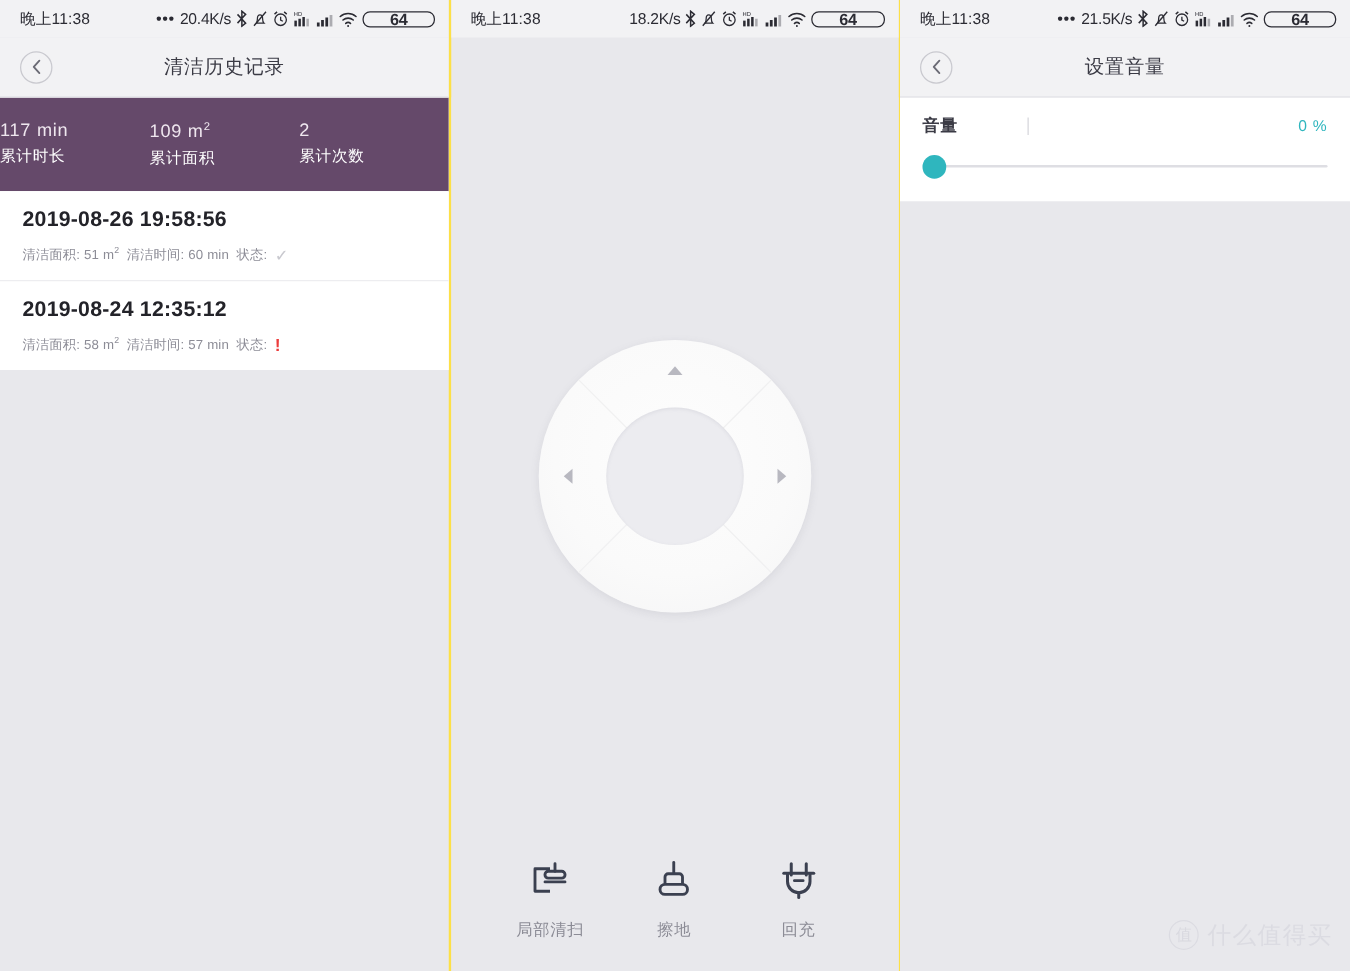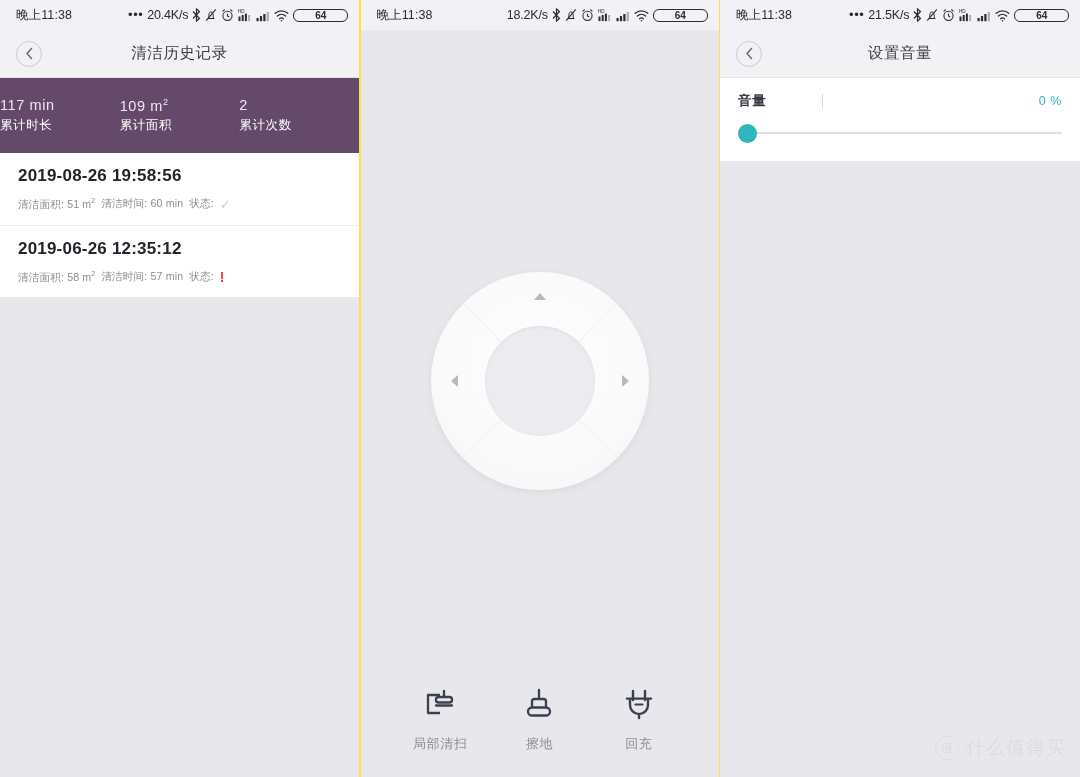--- a/index.html
+++ b/index.html
@@ -46,21 +46,21 @@
   .sb-dots { letter-spacing: .5px; font-size: 13px; line-height: 8px; color:#2b2b33; }
   .sb-speed { font-size: 12.5px; letter-spacing: -.2px; }
   .ic { display: inline-block; color: #2b2b33; }
   .ic svg { display: block; }
   .battery {
     border: 1.3px solid #2b2b33;
     border-radius: 6px;
     height: 13px;
     min-width: 25px;
     display: flex; align-items: center; justify-content: center;
-    font-size: 10px; font-weight: 600; letter-spacing: -.2px;
+    font-size: 13px; font-weight: 600; letter-spacing: -.2px;
     padding: 0 21px;
   }
 
   
   .titlebar {
     height: 48px;
     background: #f2f2f4;
     display: flex;
     align-items: center;
     position: relative;
@@ -366,21 +366,21 @@
       <div class="hrow">
         <div class="hrow-date">2019-08-26 19:58:56</div>
         <div class="hrow-meta">
           <span><span>清洁面积:</span> <span>51 m</span><sup>2</sup></span>
           <span><span>清洁时间:</span> <span>60 min</span></span>
           <span>状态:</span>
           <span class="ok-mark">✓</span>
         </div>
       </div>
       <div class="hrow">
-        <div class="hrow-date">2019-06-26 12:35:12</div>
+        <div class="hrow-date">2019-08-24 12:35:12</div>
         <div class="hrow-meta">
           <span><span>清洁面积:</span> <span>58 m</span><sup>2</sup></span>
           <span><span>清洁时间:</span> <span>57 min</span></span>
           <span>状态:</span>
           <span class="warn-mark">!</span>
         </div>
       </div>
     </div>
   </div>
 

